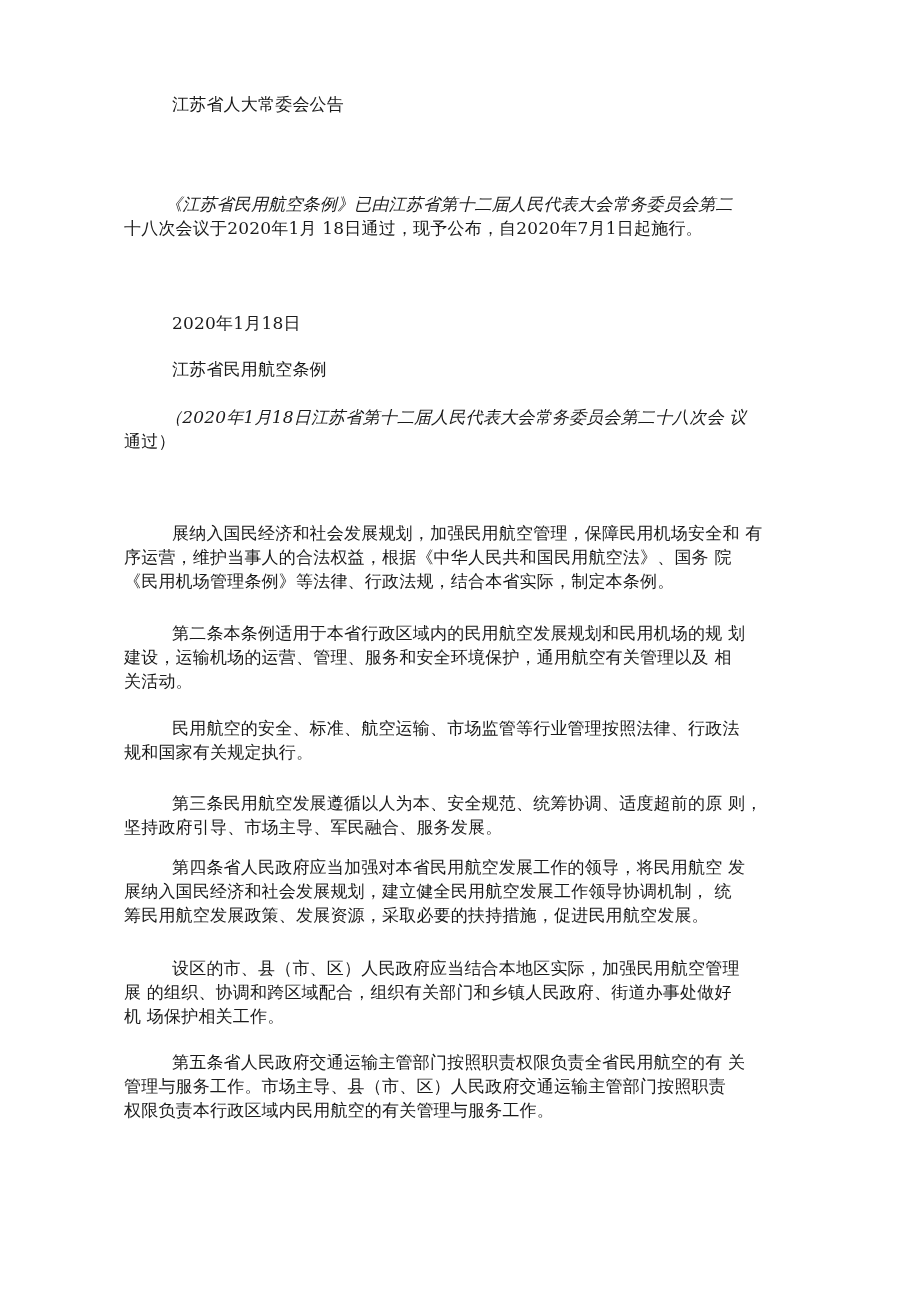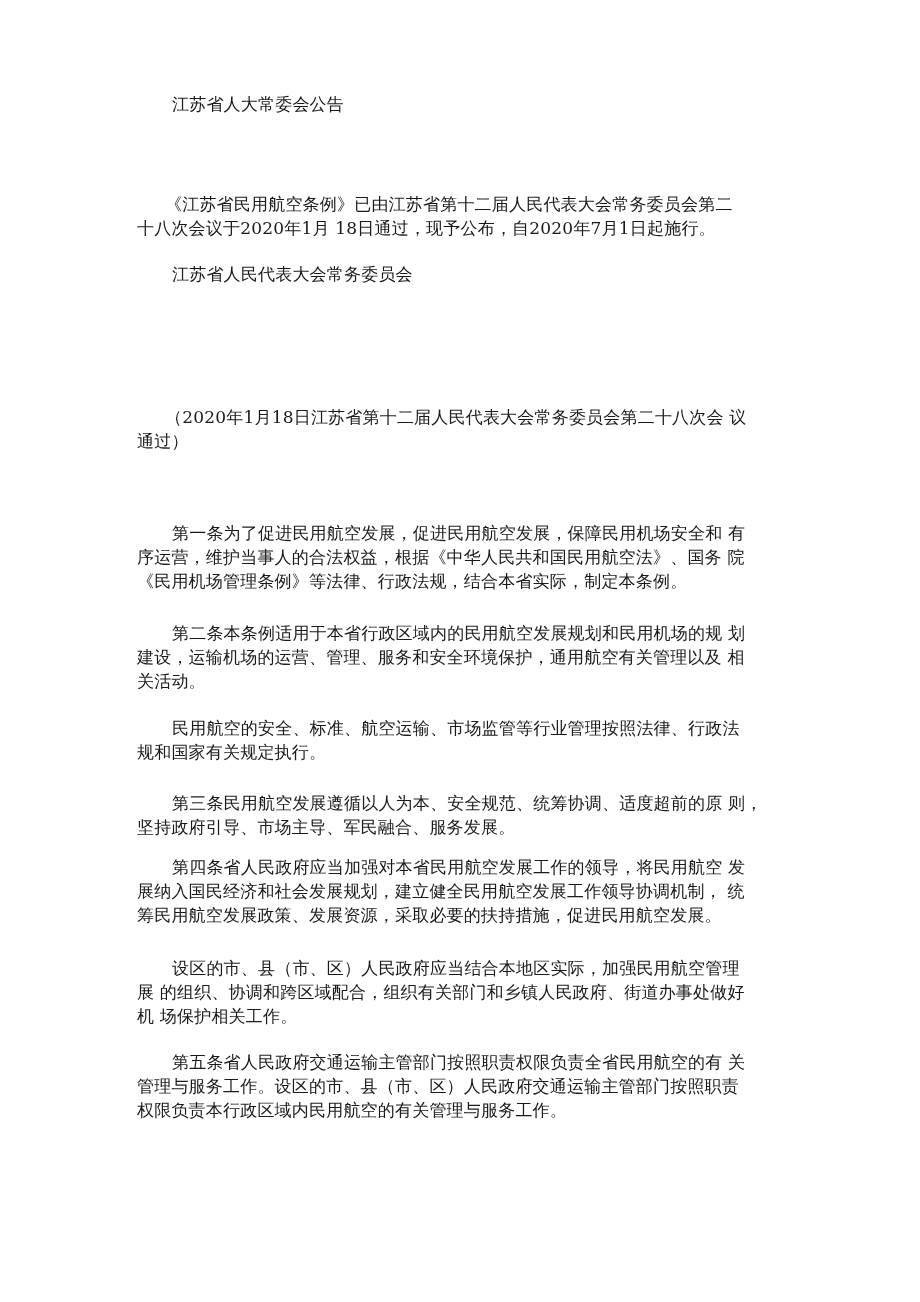--- a/index.html
+++ b/index.html
@@ -18,55 +18,56 @@
     .page {
       position: absolute;
       left: 0;
       top: 0;
       width: 920px;
       height: 1095px;
       background: #ffffff;
     }
     .line {
       position: absolute;
-      left: 137px;
+      left: 124px;
       width: 660px;
       font-size: 17px;
       line-height: 22px;
       white-space: nowrap;
       letter-spacing: 0.2px;
     }
-    .indent-paren { left: 165px; }
+    .indent-paren { left: 165px; font-style: italic; }
     .ind-first { left: 172px; }
   </style>
 </head>
 <body>
 
 <div class="page">
 
   <div class="line ind-first" style="top:93px">江苏省人大常委会公告</div>
 
 
   <div>
     <div class="line indent-paren" style="top:193px">《江苏省民用航空条例》已由江苏省第十二届人民代表大会常务委员会第二</div>
     <div class="line" style="top:217px">十八次会议于2020年1月  18日通过，现予公布，自2020年7月1日起施行。</div>
   </div>
 
-  <div class="line ind-first" style="top:263px">江苏省人民代表大会常务委员会</div>
 
+  <div class="line ind-first" style="top:312px">2020年1月18日</div>
 
+  <div class="line ind-first" style="top:358px">江苏省民用航空条例</div>
 
   <div>
     <div class="line indent-paren" style="top:406px">（2020年1月18日江苏省第十二届人民代表大会常务委员会第二十八次会  议</div>
     <div class="line" style="top:430px">通过）</div>
   </div>
 
 
   <div>
-    <div class="line ind-first" style="top:522px">第一条为了促进民用航空发展，促进民用航空发展，保障民用机场安全和  有</div>
+    <div class="line ind-first" style="top:522px">展纳入国民经济和社会发展规划，加强民用航空管理，保障民用机场安全和  有</div>
     <div class="line" style="top:546px">序运营，维护当事人的合法权益，根据《中华人民共和国民用航空法》、国务  院</div>
     <div class="line" style="top:570px">《民用机场管理条例》等法律、行政法规，结合本省实际，制定本条例。</div>
   </div>
 
   <div>
     <div class="line ind-first" style="top:622px">第二条本条例适用于本省行政区域内的民用航空发展规划和民用机场的规  划</div>
     <div class="line" style="top:646px">建设，运输机场的运营、管理、服务和安全环境保护，通用航空有关管理以及  相</div>
     <div class="line" style="top:670px">关活动。</div>
   </div>
 
@@ -87,17 +88,17 @@
   </div>
 
   <div>
     <div class="line ind-first" style="top:957px">设区的市、县（市、区）人民政府应当结合本地区实际，加强民用航空管理</div>
     <div class="line" style="top:981px">展  的组织、协调和跨区域配合，组织有关部门和乡镇人民政府、街道办事处做好</div>
     <div class="line" style="top:1005px">机  场保护相关工作。</div>
   </div>
 
   <div>
     <div class="line ind-first" style="top:1051px">第五条省人民政府交通运输主管部门按照职责权限负责全省民用航空的有  关</div>
-    <div class="line" style="top:1075px">管理与服务工作。设区的市、县（市、区）人民政府交通运输主管部门按照职责</div>
+    <div class="line" style="top:1075px">管理与服务工作。市场主导、县（市、区）人民政府交通运输主管部门按照职责</div>
     <div class="line" style="top:1099px">权限负责本行政区域内民用航空的有关管理与服务工作。</div>
   </div>
 
 </div>
 
 </body></html>

